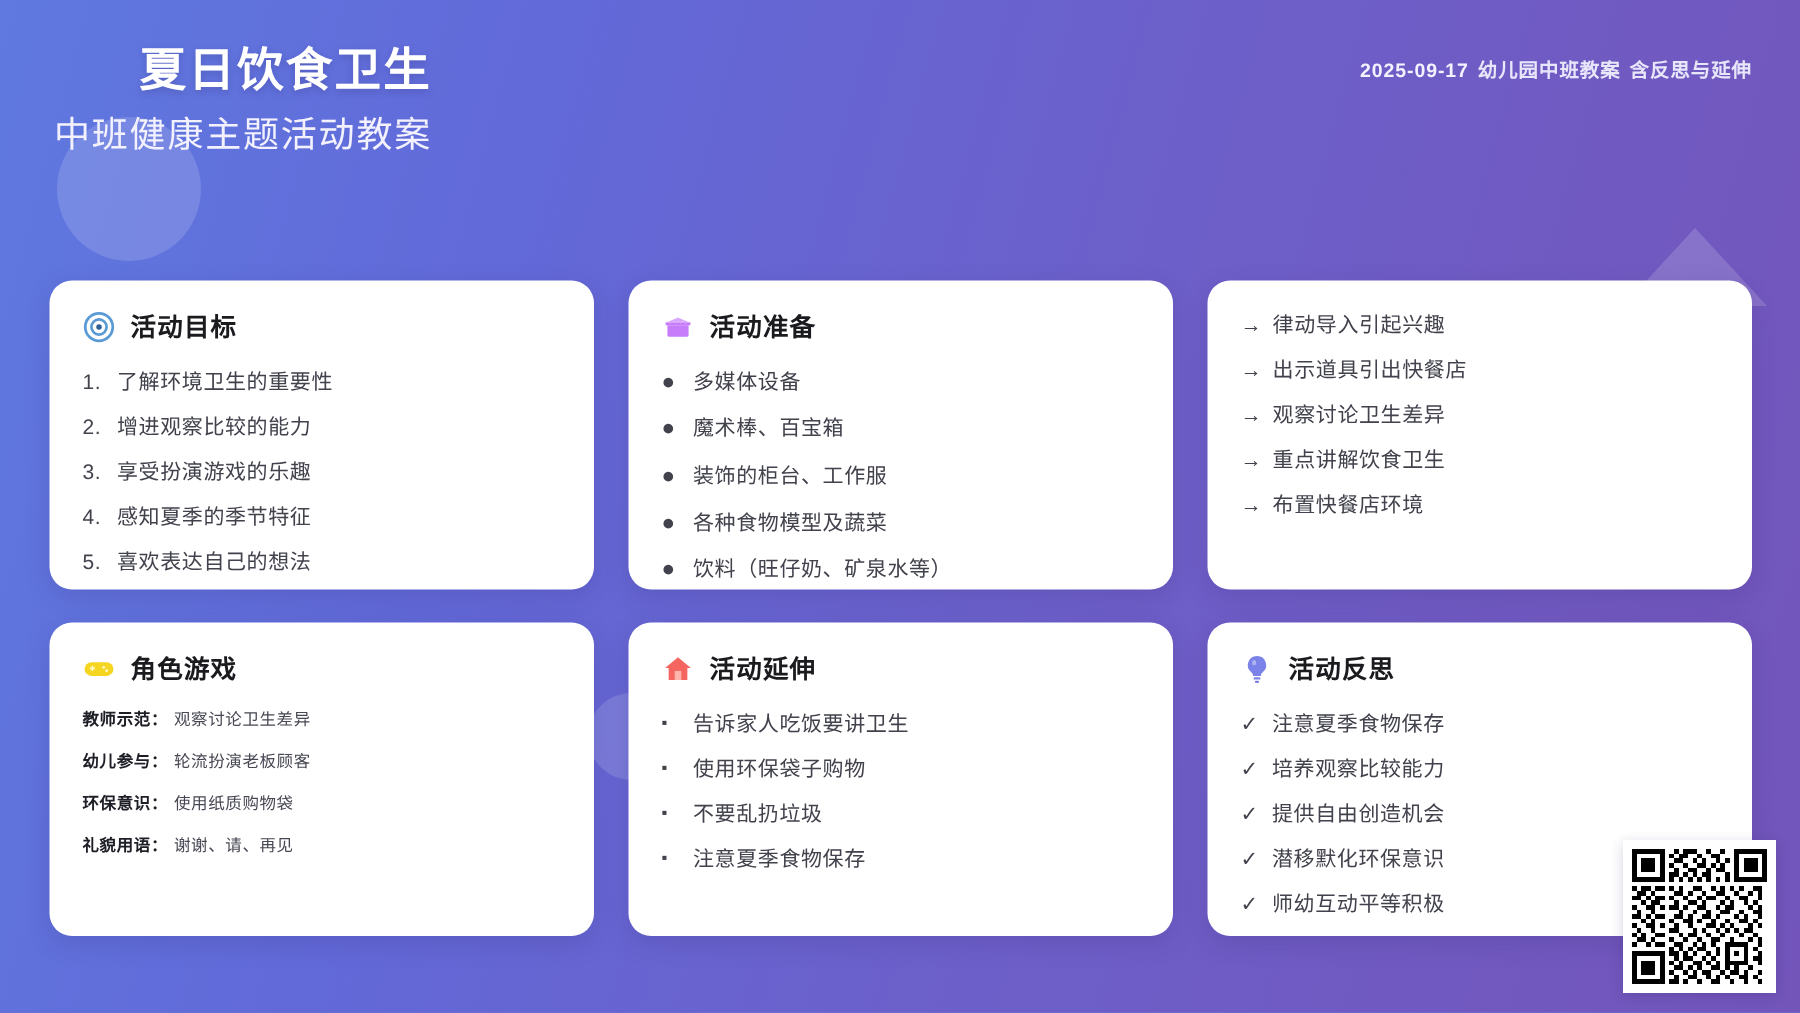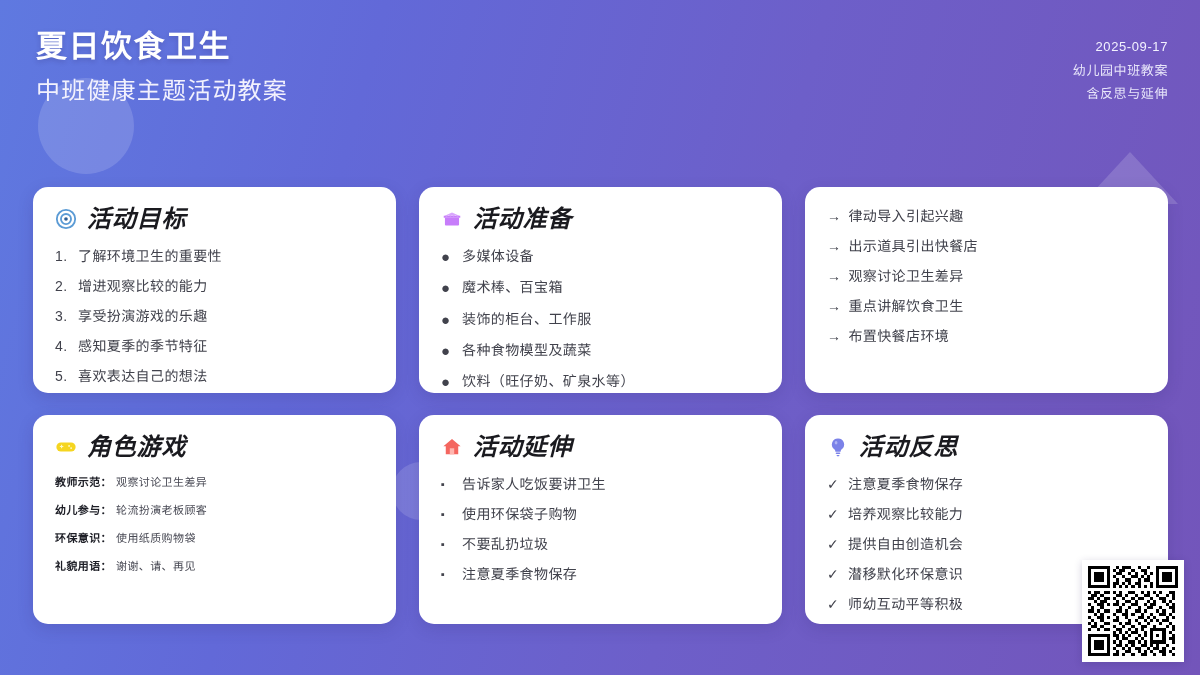--- a/index.html
+++ b/index.html
@@ -41,35 +41,35 @@
   }
 
   
   .header {
     position:absolute; left:0; top:0;
     width:1200px; height:150px;
     padding:28px 32px 0 36px;
     display:flex; align-items:flex-start; justify-content:space-between;
     z-index:4;
   }
-  .header-left { position:relative; }
+  .header-left { position:relative;text-align:right; }
   .slide-title {
     font-size:31px; font-weight:700; color:#ffffff;
     letter-spacing:1.5px; line-height:1.25;
     text-shadow:0 2px 5px rgba(40,30,90,.22);
   }
   .slide-subtitle {
     margin-top:9px;
     font-size:24px; font-weight:400; color:#f2f1fd;
     letter-spacing:1.2px; line-height:1.3;font-family:Liberation Serif, serif;
   }
   .header-meta {
     text-align:right;
     padding-top:10px;
-    display:flex; flex-direction:column; gap:6px;
+    display:flex; flex-direction:row; gap:6px;font-weight:bold;
   }
   .meta-line { font-size:13px; color:#e8e6fa; letter-spacing:.6px; line-height:1.35; }
   .meta-line.meta-date { color:#f3f2ff; }
 
   
   .grid {
     position:absolute;
     left:33px; top:187px;
     width:1140px;
     display:grid;
@@ -84,22 +84,22 @@
     padding:20px 22px 14px 22px;
     box-shadow:0 5px 16px rgba(48,34,104,.17);
     overflow:hidden;
     position:relative;
   }
   .card-head {
     display:flex; align-items:center; gap:10px;
     margin-bottom:16px;
   }
   .card-title {
-    font-size:24px; font-weight:700; color:#1a1a1f;
-    letter-spacing:.8px; line-height:1;font-style:italic;
+    font-size:17px; font-weight:700; color:#1a1a1f;
+    letter-spacing:.8px; line-height:1;
   }
   .card-icon {
     width:22px; height:22px;
     flex:0 0 22px;
     display:flex; align-items:center; justify-content:center;
   }
   .card-icon svg { display:block; width:22px; height:22px; }
 
   
   .clist { list-style:none; }

